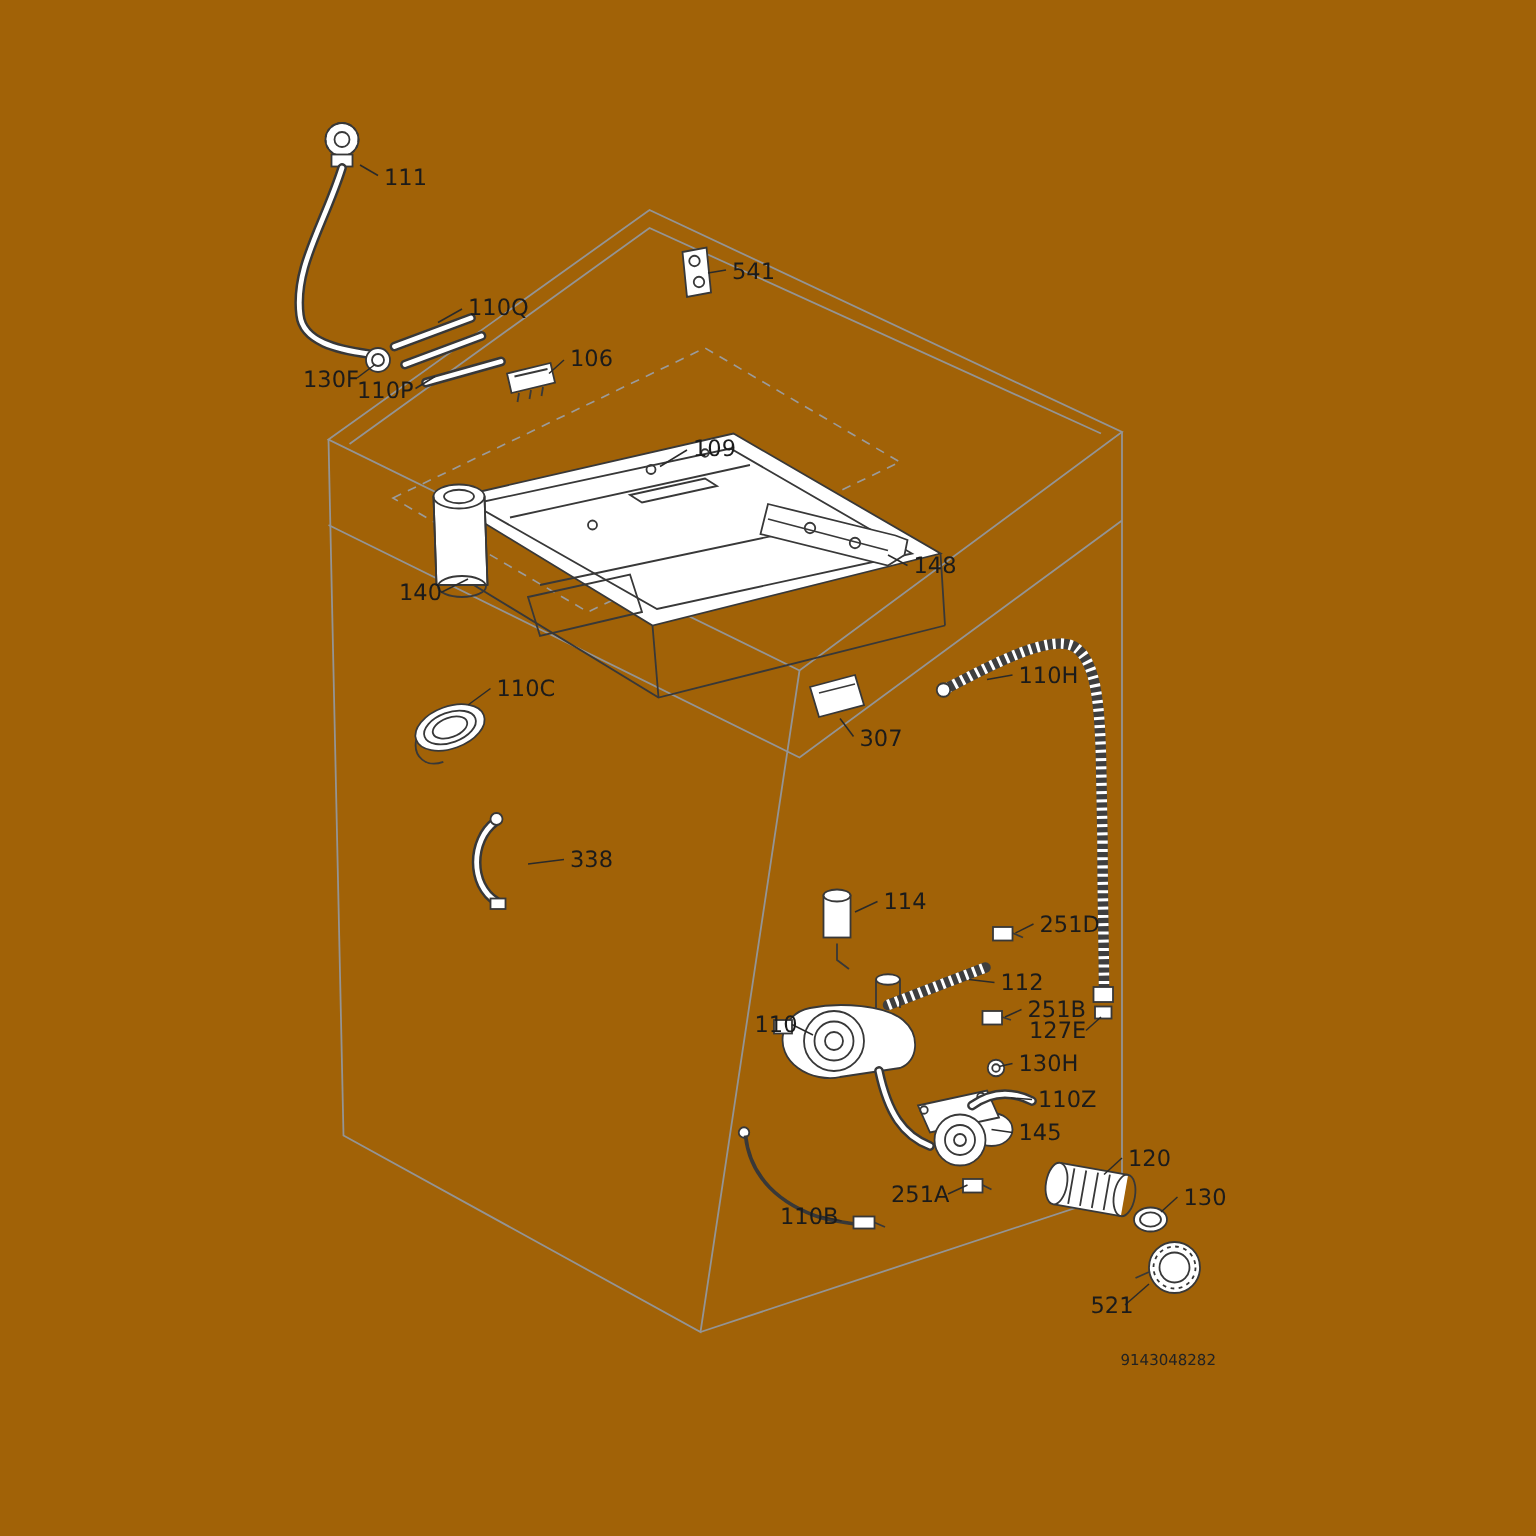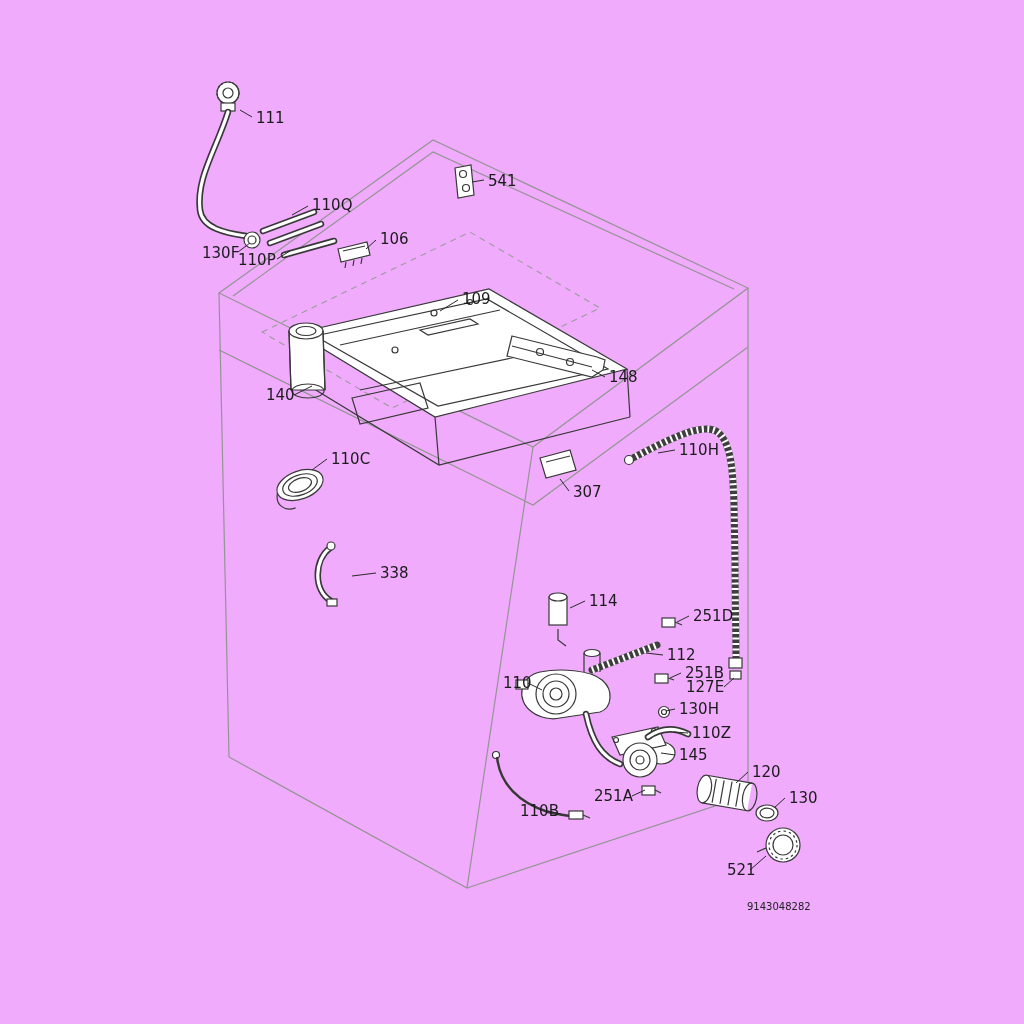--- a/index.html
+++ b/index.html
@@ -1,16 +1,16 @@
 <!DOCTYPE html>
 <html><head>
 <meta charset="utf-8">
 <style>
   html,body{margin:0;padding:0;background:#ffffff;}
-  .stage{position:relative;width:1024px;height:1024px;background:#f0abfc;overflow:hidden;}
+  .stage{position:relative;width:1024px;height:1024px;background:#a16207;overflow:hidden;}
   svg{position:absolute;left:0;top:0;}
   .cab{stroke:#949494;stroke-width:1.2;fill:none;}
   .cabdash{stroke:#9b9b9b;stroke-width:1.1;fill:none;stroke-dasharray:6 5;}
   .part{stroke:#383838;stroke-width:1.2;fill:none;}
   .partf{stroke:#383838;stroke-width:1.2;fill:#ffffff;}
   .tube-o{stroke:#383838;stroke-width:6.5;fill:none;stroke-linecap:round;}
   .tube-i{stroke:#ffffff;stroke-width:3.2;fill:none;stroke-linecap:round;}
   .hose-o{stroke:#3f3f3f;stroke-width:7;fill:none;stroke-linecap:round;}
   .hose-t{stroke:#ffffff;stroke-width:7;fill:none;stroke-dasharray:2 3.5;stroke-linecap:butt;}
   .thin{stroke:#383838;stroke-width:2.4;fill:none;}

